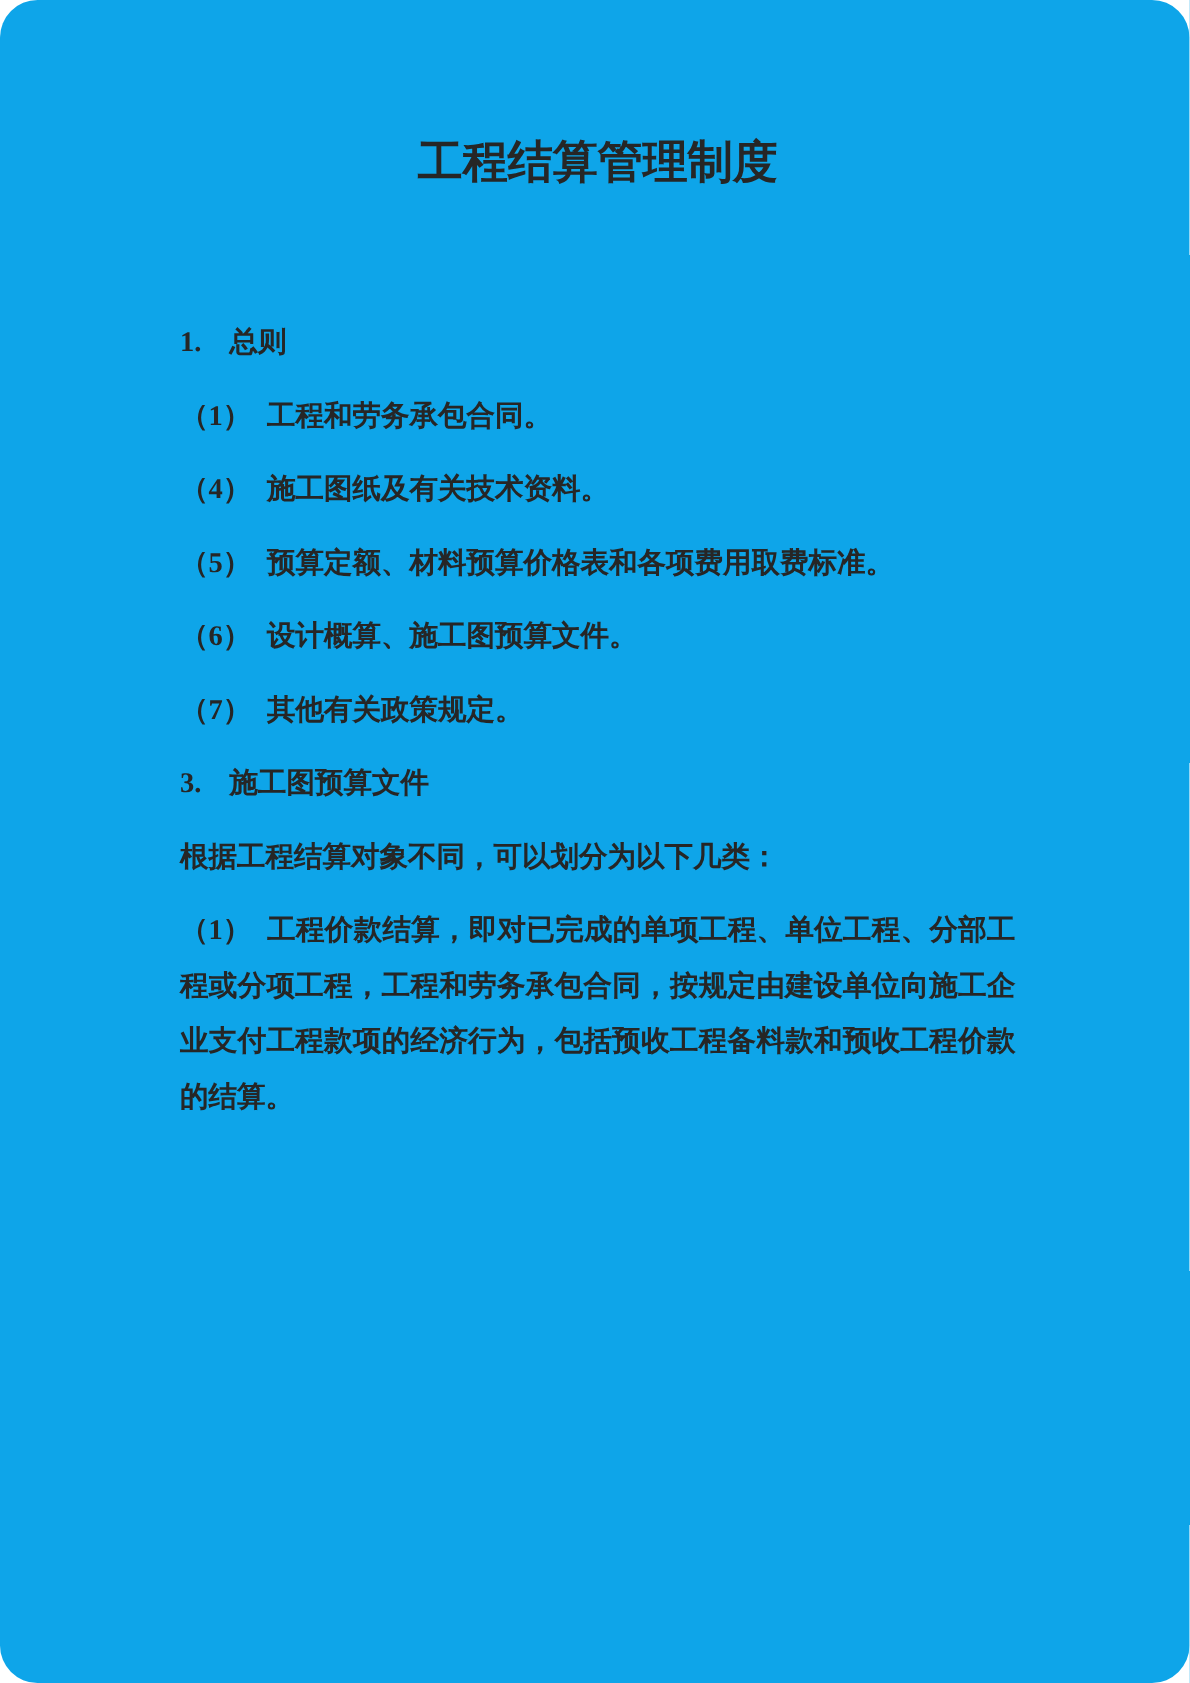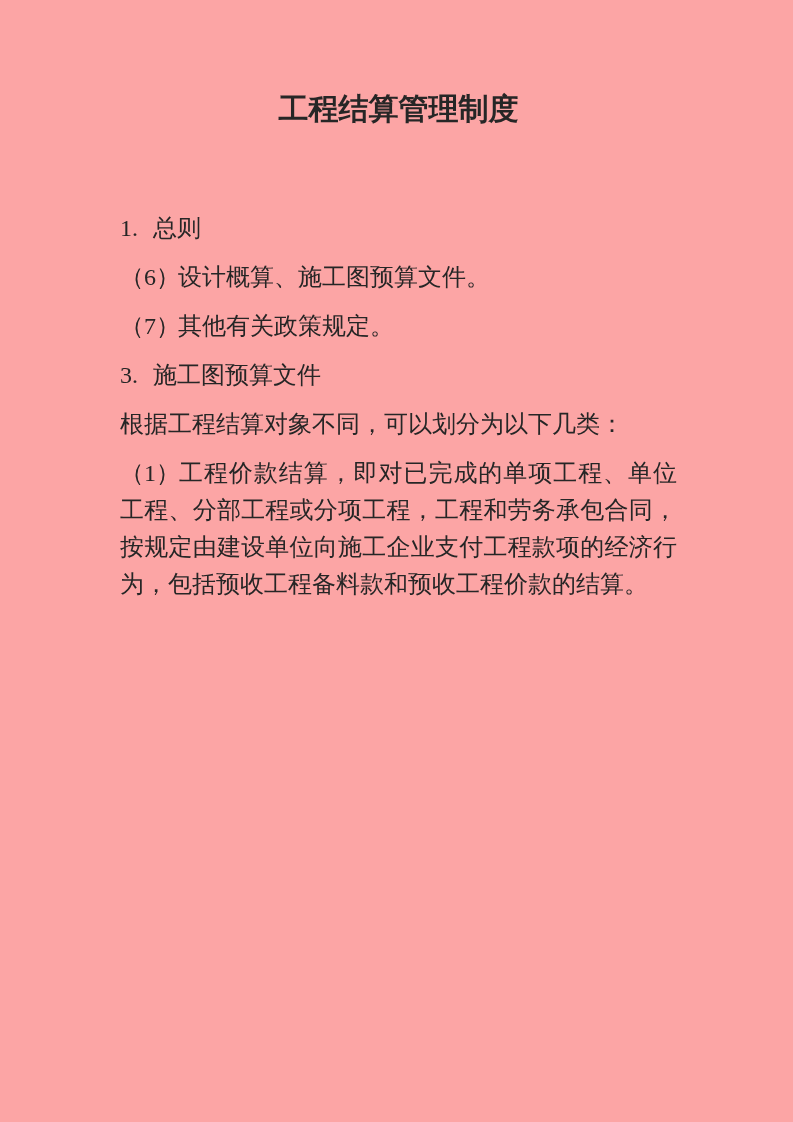--- a/index.html
+++ b/index.html
@@ -4,47 +4,49 @@
 <style>
   html, body {
     margin: 0;
     padding: 0;
     background: #ffffff;
   }
   .page {
     position: relative;
     width: 793px;
     height: 1122px;
-    background: #fca5a5;
+    background: #0ea5e9;
     overflow: hidden;
     font-family: "Liberation Serif", serif;
     color: #262626;
+    border-radius: 25px;
   }
   .content {
     position: absolute;
     left: 120px;
     top: 0;
     width: 557px;
   }
   .doc-title {
     margin: 0 0 80px 0;
     padding-top: 88px;
     font-size: 30px;
     line-height: 42px;
     font-weight: bold;
     text-align: center;
     white-space: nowrap;
   }
   .para {
     margin: 0 0 12px 0;
-    font-size: 24px;
+    font-size: 19px;
     line-height: 37px;
     text-align: justify;
     text-justify: inter-ideograph;
     word-break: break-all;
+    font-weight: bold;
   }
   .hnum {
     display: inline-block;
     width: 33px;
   }
   .ilabel {
     display: inline-block;
     width: 58px;
   }
 </style>
@@ -54,24 +56,27 @@
 <div class="page">
   <div class="content">
 
     <h1 class="doc-title">工程结算管理制度</h1>
 
     <p class="para"><span class="hnum">1.</span><span>总则</span></p>
 
 
 
 
+    <p class="para"><span class="ilabel">（1）</span><span>工程和劳务承包合同。</span></p>
 
 
 
+    <p class="para"><span class="ilabel">（4）</span><span>施工图纸及有关技术资料。</span></p>
 
+    <p class="para"><span class="ilabel">（5）</span><span>预算定额、材料预算价格表和各项费用取费标准。</span></p>
 
     <p class="para"><span class="ilabel">（6）</span><span>设计概算、施工图预算文件。</span></p>
 
     <p class="para"><span class="ilabel">（7）</span><span>其他有关政策规定。</span></p>
 
     <p class="para"><span class="hnum">3.</span><span>施工图预算文件</span></p>
 
     <p class="para">根据工程结算对象不同，可以划分为以下几类：</p>
 
     <p class="para"><span class="ilabel">（1）</span><span>工程价款结算，即对已完成的单项工程、单位工程、分部工程或分项工程，工程和劳务承包合同，按规定由建设单位向施工企业支付工程款项的经济行为，包括预收工程备料款和预收工程价款的结算。</span></p>

